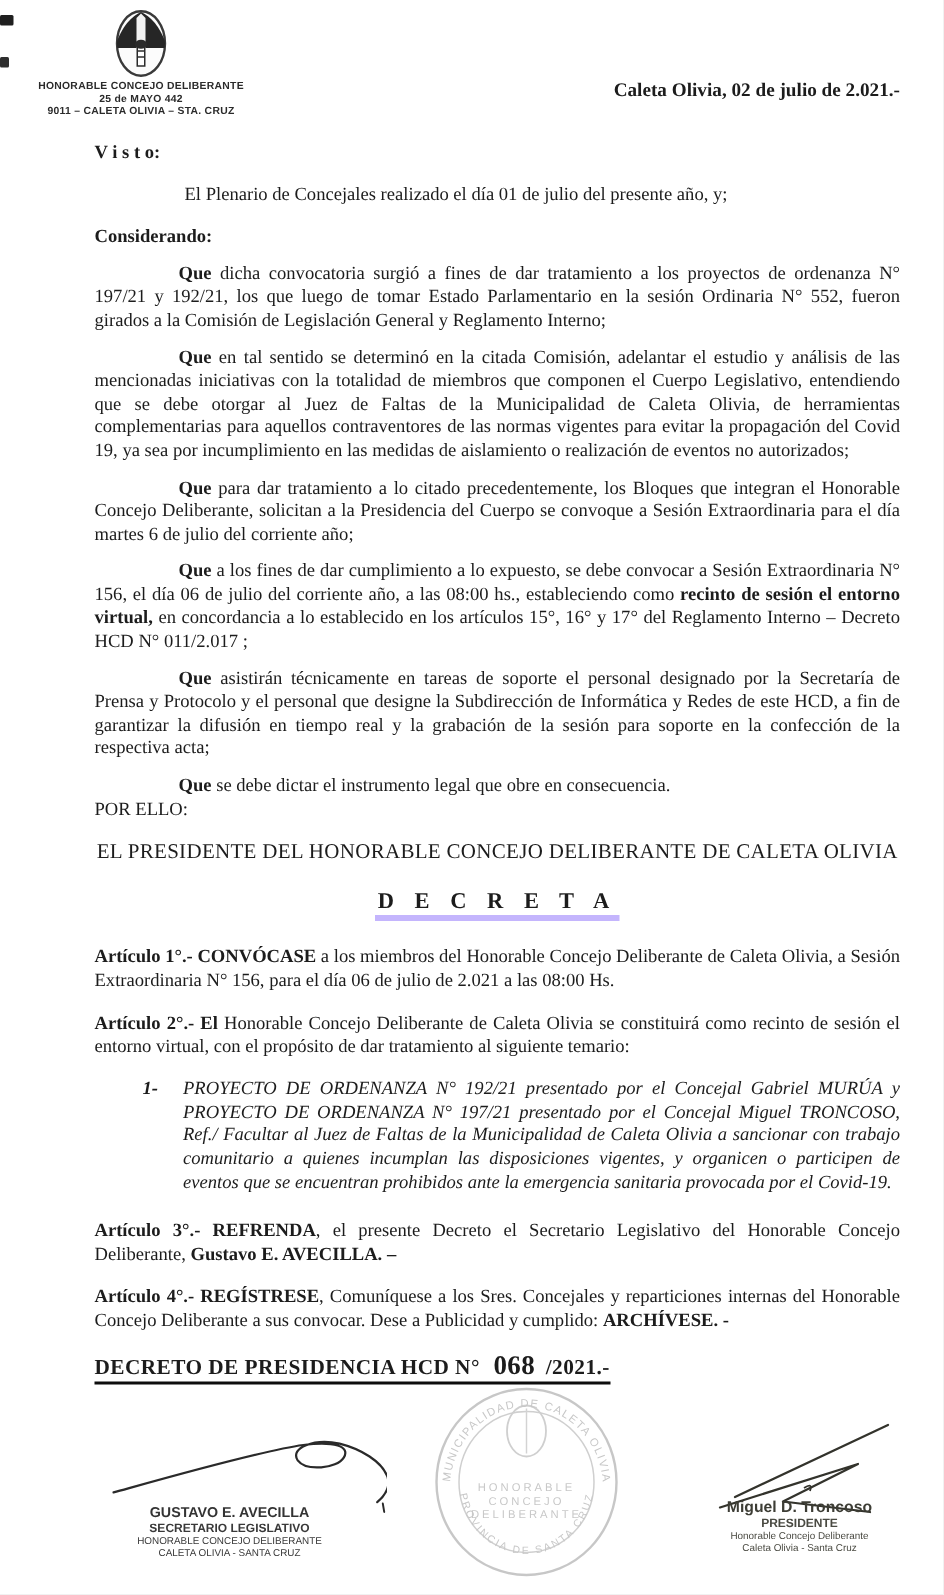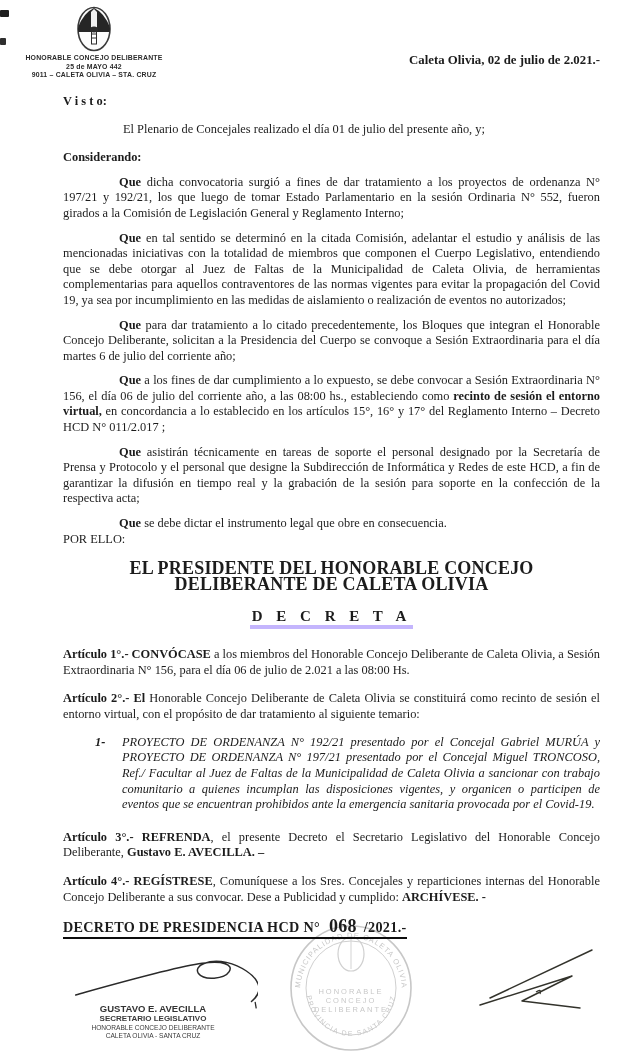--- a/index.html
+++ b/index.html
@@ -22,21 +22,21 @@
 
   
   .content{position:absolute;left:0;top:0;width:629px;box-sizing:border-box;
     padding:53px 29px 0 63px;font-size:12.4px;line-height:15.6px;text-align:justify;z-index:1;}
   .dateline{text-align:right;font-weight:bold;font-size:12.8px;}
   .visto-label{margin-top:25px;font-weight:bold;}
   .visto-body{margin-top:13px;text-indent:60px;}
   .considerando-label{margin-top:9px;font-weight:bold;}
   .para{margin:9px 0 0 0;text-indent:56px;}
   .por-ello{font-weight:normal;}
-  .authority{margin-top:14px;text-align:center;font-weight:bold;font-size:18px;letter-spacing:.2px;}
+  .authority{margin-top:14px;text-align:center;font-weight:normal;font-size:14px;letter-spacing:.2px;}
   .decreta{margin-top:17px;text-align:center;}
   .decreta span{font-weight:bold;font-size:15px;letter-spacing:5px;border-bottom:4px solid #c4b5fd;padding:0 2px 1px 2px;}
   .article{margin-top:21px;}
   .article + .article{margin-top:13px;}
   .temario{margin:12px 0 0 32px;display:flex;}
   .temario .num{font-weight:bold;font-style:italic;width:27px;flex:none;}
   .temario .txt{flex:1;text-align:justify;}
   .art3{margin-top:17px;}
   .art4{margin-top:13px;}
   .decree-line{margin-top:14px;}
@@ -155,15 +155,21 @@
       <path d="M58 44 Q64 40 62 46" fill="none" stroke="#33332c" stroke-width="1.2"></path>
     </svg>
 
     <div class="stampblock stamp-left">
       <div class="sb-name">GUSTAVO E. AVECILLA</div>
       <div class="sb-title">SECRETARIO LEGISLATIVO</div>
       <div class="sb-org">HONORABLE CONCEJO DELIBERANTE</div>
       <div class="sb-loc">CALETA OLIVIA - SANTA CRUZ</div>
     </div>
 
+    <div class="stampblock stamp-right">
+      <div class="sb-name">Miguel D. Troncoso</div>
+      <div class="sb-title">PRESIDENTE</div>
+      <div class="sb-org">Honorable Concejo Deliberante</div>
+      <div class="sb-loc">Caleta Olivia - Santa Cruz</div>
+    </div>
   </div>
 
 </div>
 
 </body></html>

